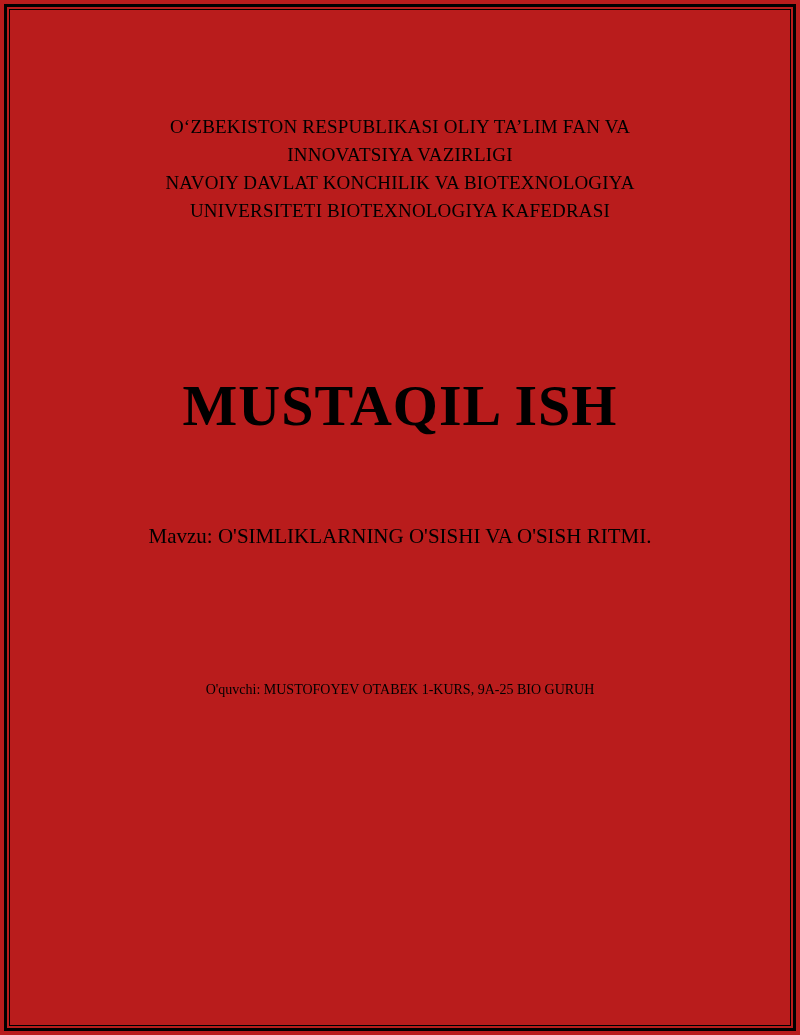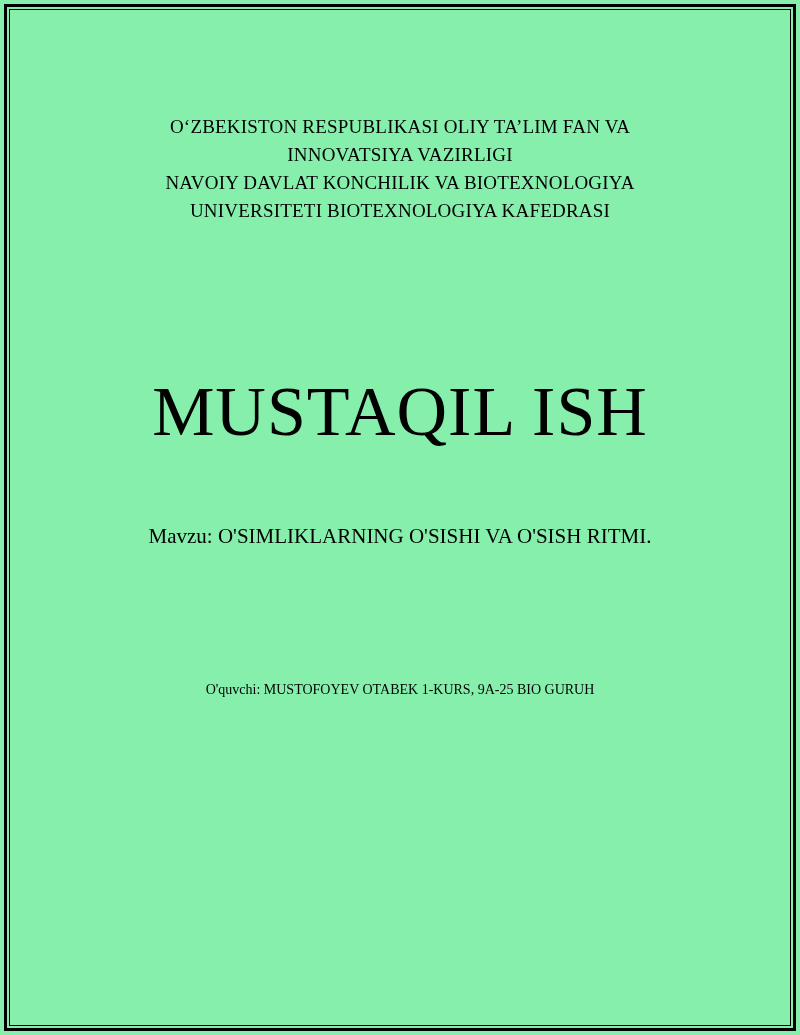--- a/index.html
+++ b/index.html
@@ -4,21 +4,21 @@
 <style>
   html, body {
     margin: 0;
     padding: 0;
     background: #ffffff;
   }
   .page {
     position: relative;
     width: 800px;
     height: 1035px;
-    background: #86efac;
+    background: #b91c1c;
     font-family: "Liberation Serif", "DejaVu Serif", serif;
     color: #000000;
     overflow: hidden;
   }
   
   .border-outer {
     position: absolute;
     left: 4px; top: 4px; right: 4px; bottom: 4px;
     border: 3px solid #000000;
     pointer-events: none;
@@ -37,23 +37,23 @@
   }
   .ministry-header {
     top: 113px;
     font-size: 19px;
     line-height: 28px;
     font-weight: normal;
     letter-spacing: 0.2px;
   }
   .main-title {
     top: 377px;
-    font-size: 70px;
+    font-size: 58px;
     line-height: 1;
-    font-weight: normal;
+    font-weight: bold;
     letter-spacing: 1px;
   }
   .topic-line {
     top: 524px;
     font-size: 21px;
     line-height: 1.2;
   }
   .student-line {
     top: 682px;
     font-size: 14px;

